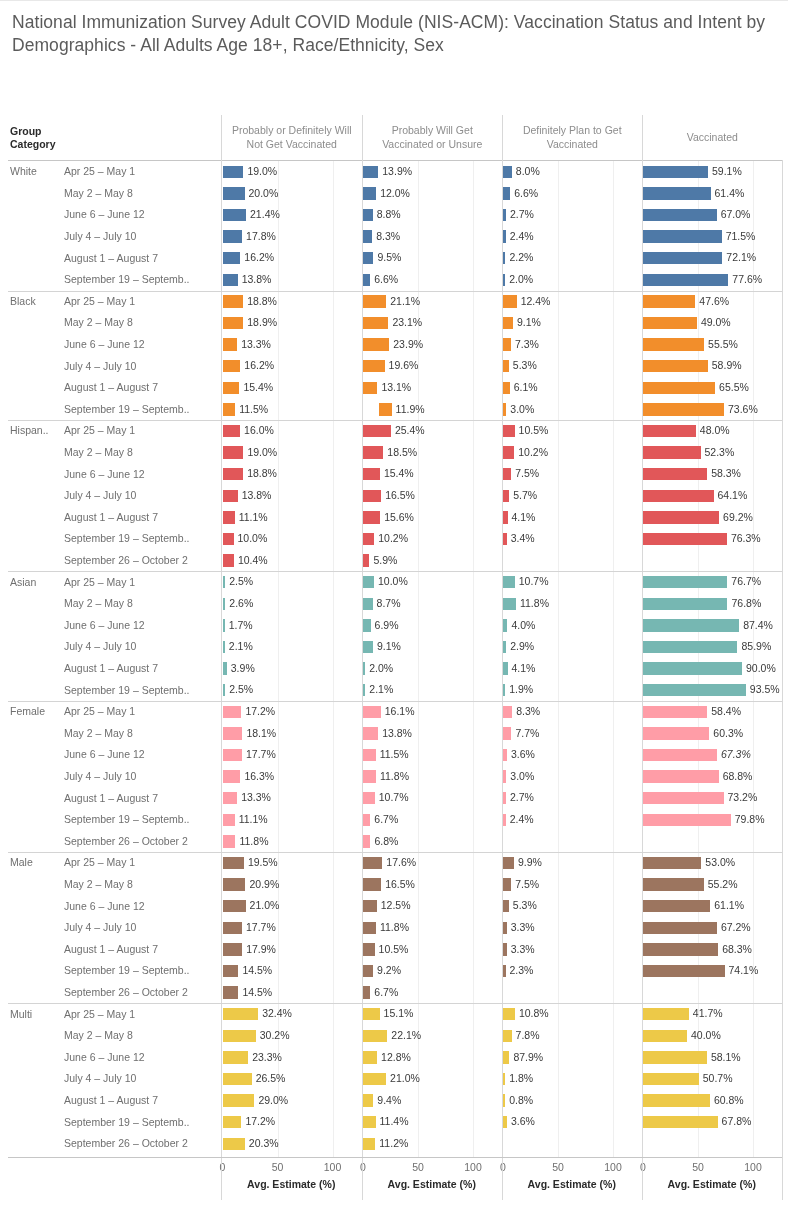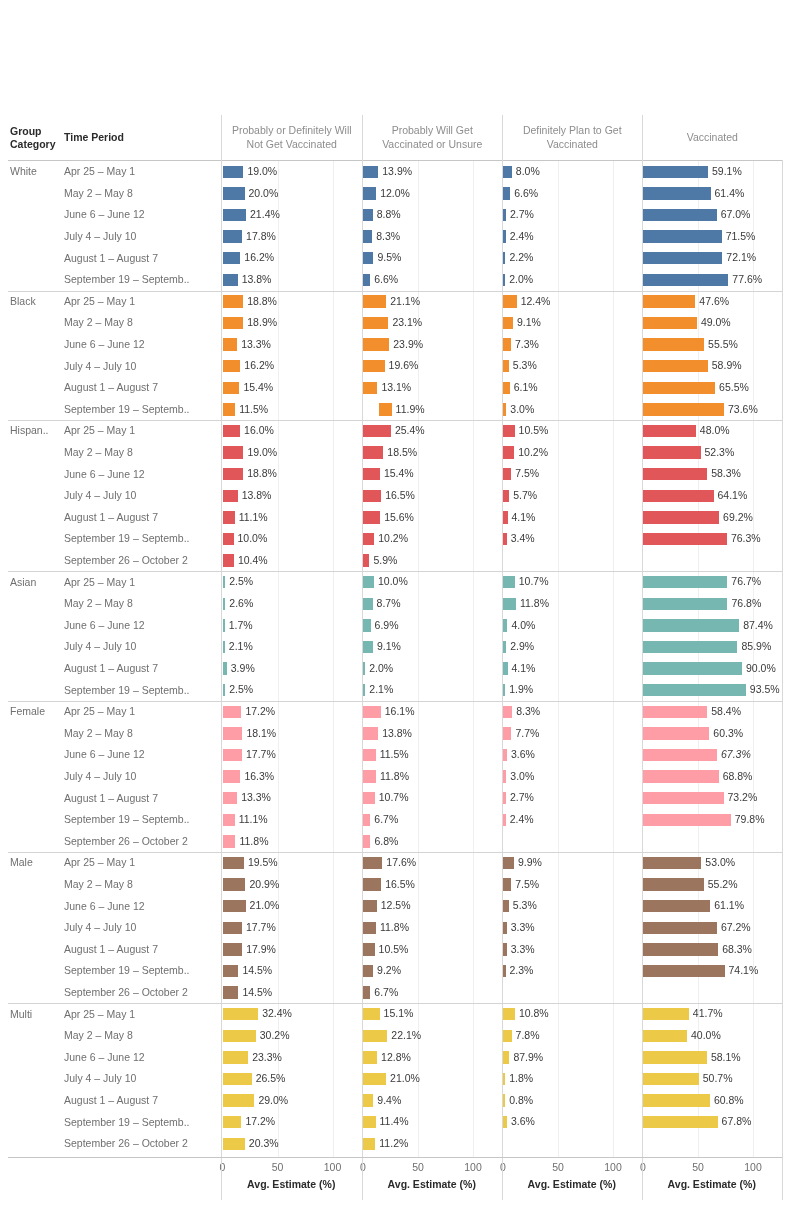--- a/index.html
+++ b/index.html
@@ -205,24 +205,26 @@
     position: absolute;
     width: 1px;
     background: #d8d8d8;
   }
 </style>
 </head>
 <body>
 
 <div id="viz">
 
+  <div class="title-block">
+    <div class="title-text">National Immunization Survey Adult COVID Module (NIS-ACM): Vaccination Status and Intent by Demographics - All Adults Age 18+, Race/Ethnicity, Sex</div>
+  </div>
 
 
   <div class="hdr-group">Group Category</div>
-  <div class="hdr-time">Time Period</div>
 
   <div id="subheaders">
       <div class="hdr-sub" style="left: 221px; width: 140.5px;">Probably or Definitely Will Not Get Vaccinated</div>
       <div class="hdr-sub" style="left: 361.5px; width: 140.5px;">Probably Will Get Vaccinated or Unsure</div>
       <div class="hdr-sub" style="left: 501.5px; width: 140.5px;">Definitely Plan to Get Vaccinated</div>
       <div class="hdr-sub" style="left: 641.5px; width: 140.5px;">Vaccinated</div>
     </div>
 
   <div class="hdr-rule"></div>
 

